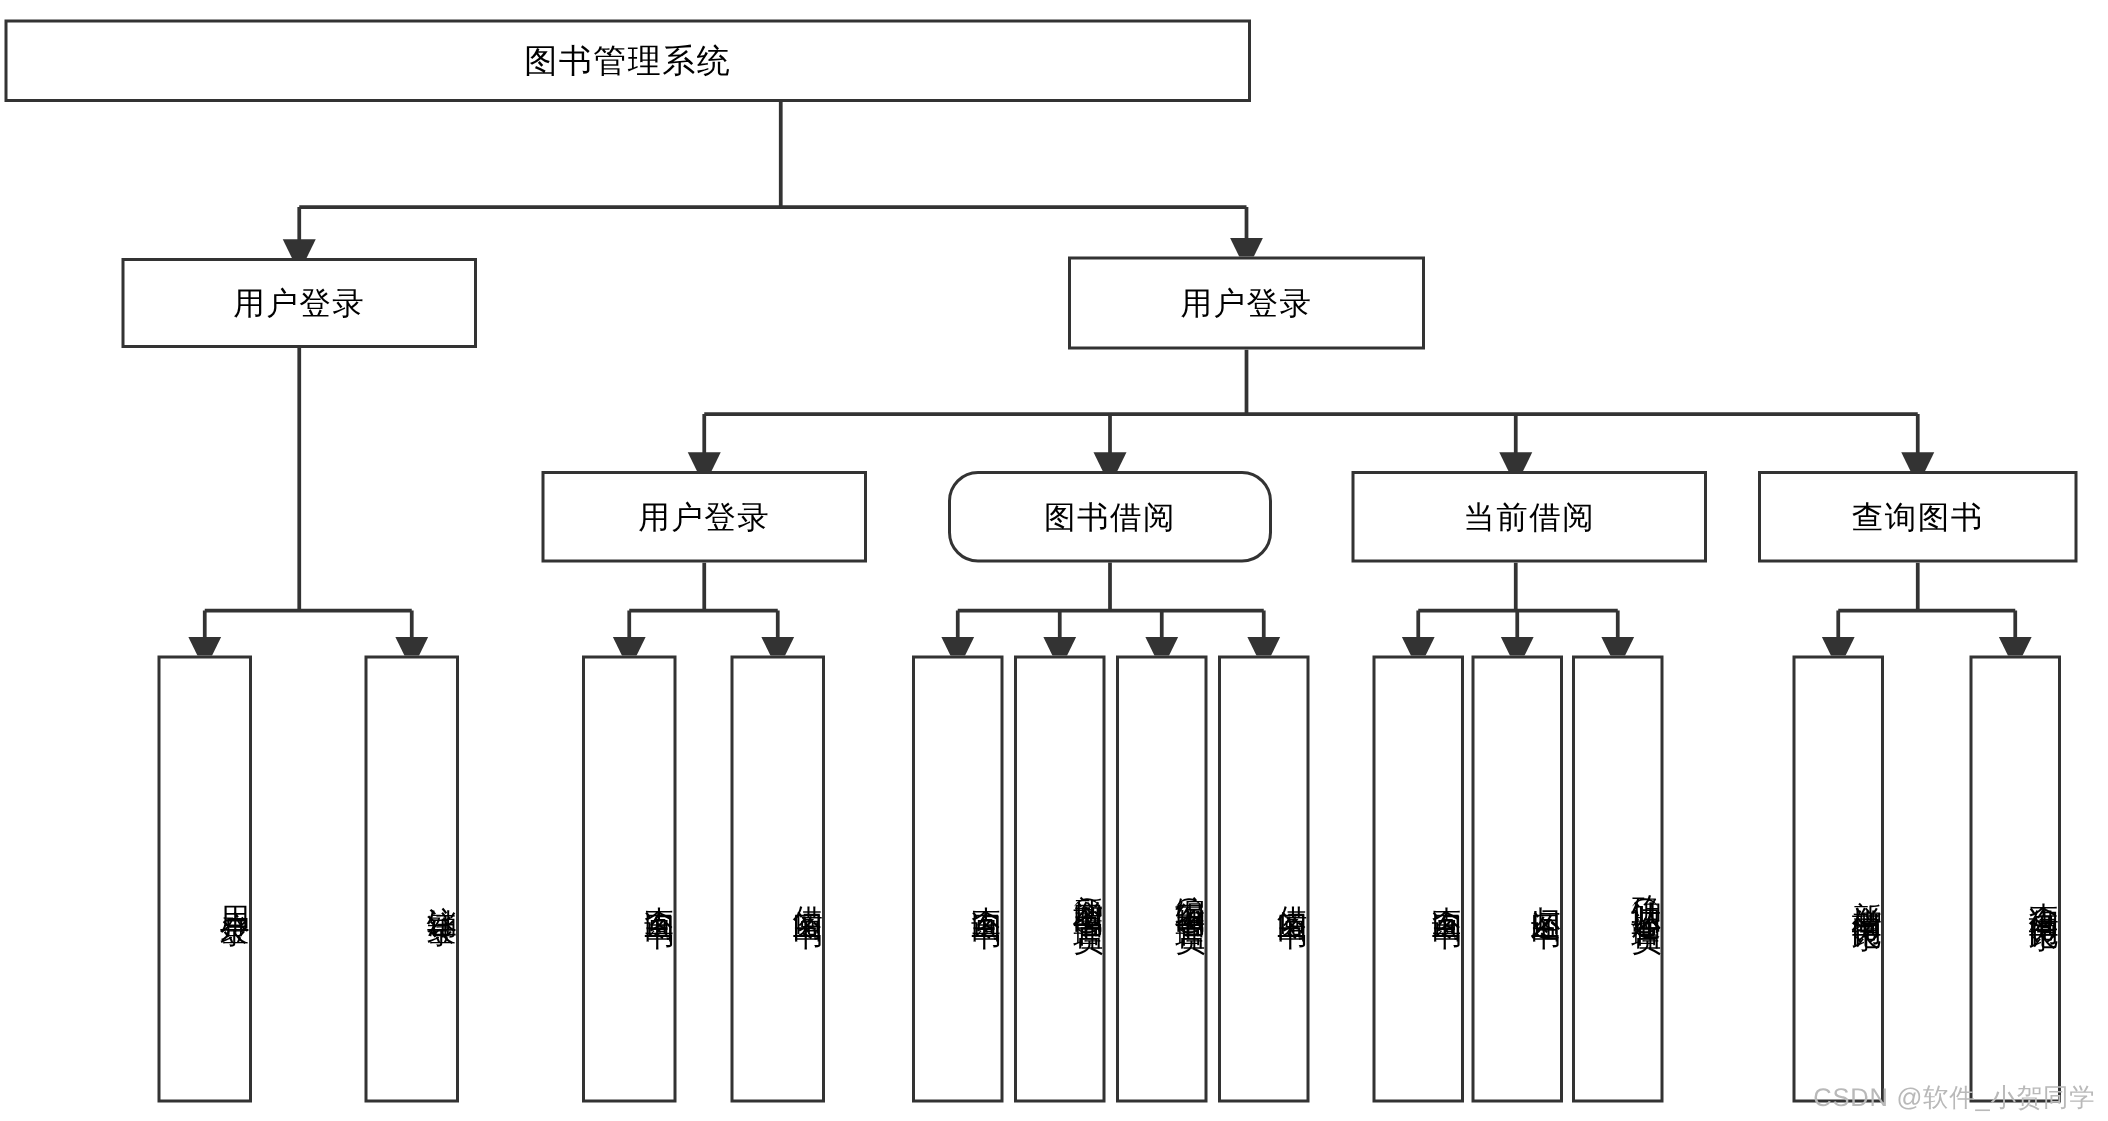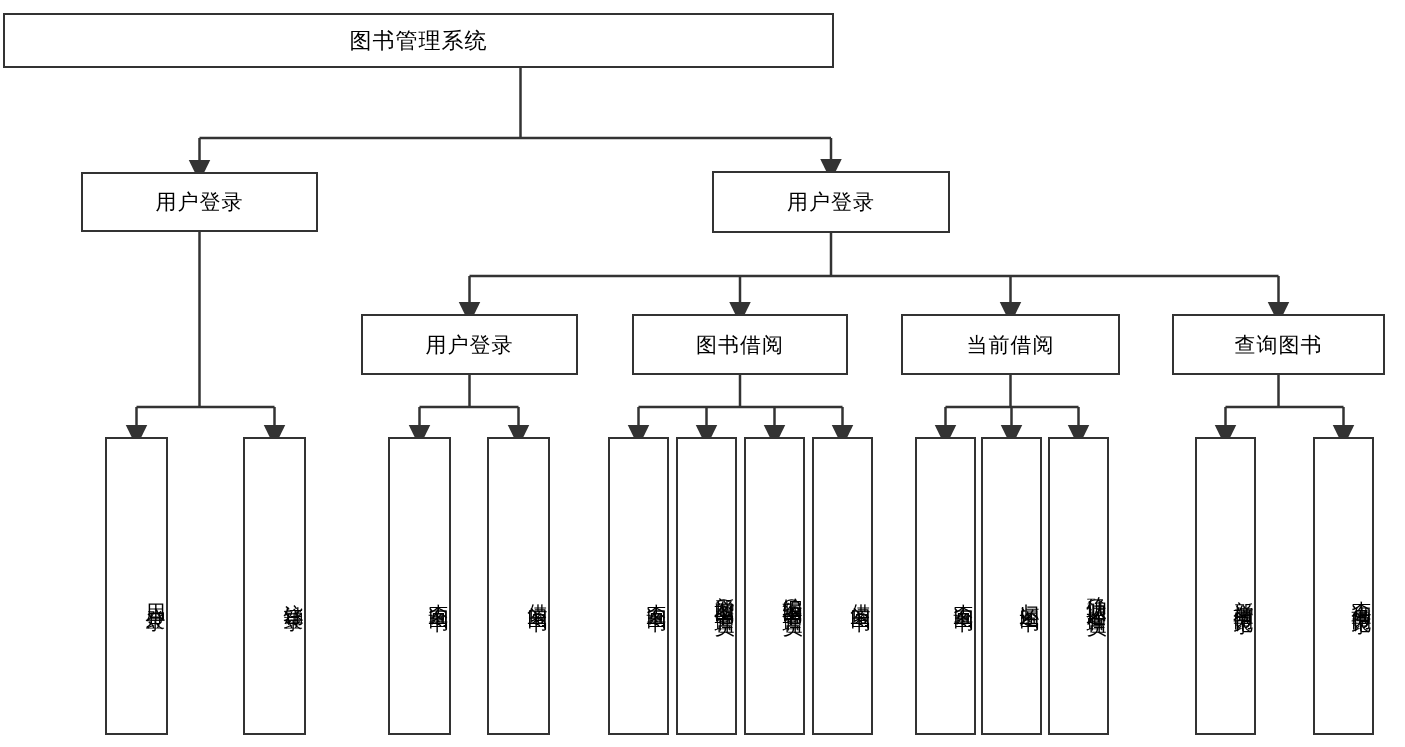--- a/index.html
+++ b/index.html
@@ -62,30 +62,31 @@
         <path d="M1225.5,407 L1343.5,407" stroke="#333333" stroke-width="2.5" fill="none"></path>
         <path d="M1225.5,407 L1225.5,435" stroke="#333333" stroke-width="2.5" fill="none" marker-end="url(#arrow)"></path>
         <path d="M1343.5,407 L1343.5,435" stroke="#333333" stroke-width="2.5" fill="none" marker-end="url(#arrow)"></path>
       </g>
   </svg>
   <div id="nodes-layer">
       <div class="node horizontal root" id="node-root" style="left: 3px; top: 13px; width: 831px; height: 55px;">图书管理系统</div>
       <div class="node horizontal" id="node-login" style="left: 81px; top: 172px; width: 237px; height: 60px;">用户登录</div>
       <div class="node horizontal" id="node-bookmgmt" style="left: 712px; top: 171px; width: 238px; height: 62px;">用户登录</div>
       <div class="node horizontal" id="node-newbook" style="left: 361px; top: 314px; width: 217px; height: 61px;">用户登录</div>
-      <div class="node horizontal" id="node-borrow" style="left: 632px; top: 314px; width: 216px; height: 61px;">图书借阅</div>
-      <div class="node horizontal" id="node-current" style="left: 901px; top: 314px; width: 219px; height: 61px;">当前借阅</div>
+      <div class="node horizontal" id="node-borrow" style="left: 632px; top: 314px; width: 216px; height: 61px; border-radius: 20px;">图书借阅</div>
+      <div class="node horizontal" id="node-current" style="left: 901px; top: 314px; width: 237px; height: 61px;">当前借阅</div>
       <div class="node horizontal" id="node-records" style="left: 1172px; top: 314px; width: 213px; height: 61px;">查询图书</div>
       <div class="node vertical" id="node-l1" style="left: 105px; top: 437px; width: 63px; height: 298px;">用户登录</div>
       <div class="node vertical" id="node-l2" style="left: 243px; top: 437px; width: 63px; height: 298px;">注销登录</div>
       <div class="node vertical" id="node-l3" style="left: 388px; top: 437px; width: 63px; height: 298px;">查询图书</div>
       <div class="node vertical" id="node-l4" style="left: 487px; top: 437px; width: 63px; height: 298px;">借阅图书</div>
       <div class="node vertical" id="node-l5" style="left: 608px; top: 437px; width: 61px; height: 298px;">查询图书</div>
       <div class="node vertical" id="node-l6" style="left: 676px; top: 437px; width: 61px; height: 298px;">新增图书（管理员）</div>
       <div class="node vertical" id="node-l7" style="left: 744px; top: 437px; width: 61px; height: 298px;">编辑图书（管理员）</div>
       <div class="node vertical" id="node-l8" style="left: 812px; top: 437px; width: 61px; height: 298px;">借阅图书</div>
       <div class="node vertical" id="node-l9" style="left: 915px; top: 437px; width: 61px; height: 298px;">查询图书</div>
       <div class="node vertical" id="node-l10" style="left: 981px; top: 437px; width: 61px; height: 298px;">归还图书</div>
       <div class="node vertical" id="node-l11" style="left: 1048px; top: 437px; width: 61px; height: 298px;">确认归还（管理员）</div>
       <div class="node vertical" id="node-l12" style="left: 1195px; top: 437px; width: 61px; height: 298px;">新增借阅记录</div>
       <div class="node vertical" id="node-l13" style="left: 1313px; top: 437px; width: 61px; height: 298px;">查询借阅记录</div>
     </div>
+  <div class="watermark">CSDN @软件_小贺同学</div>
 </div>
 
 </body></html>

